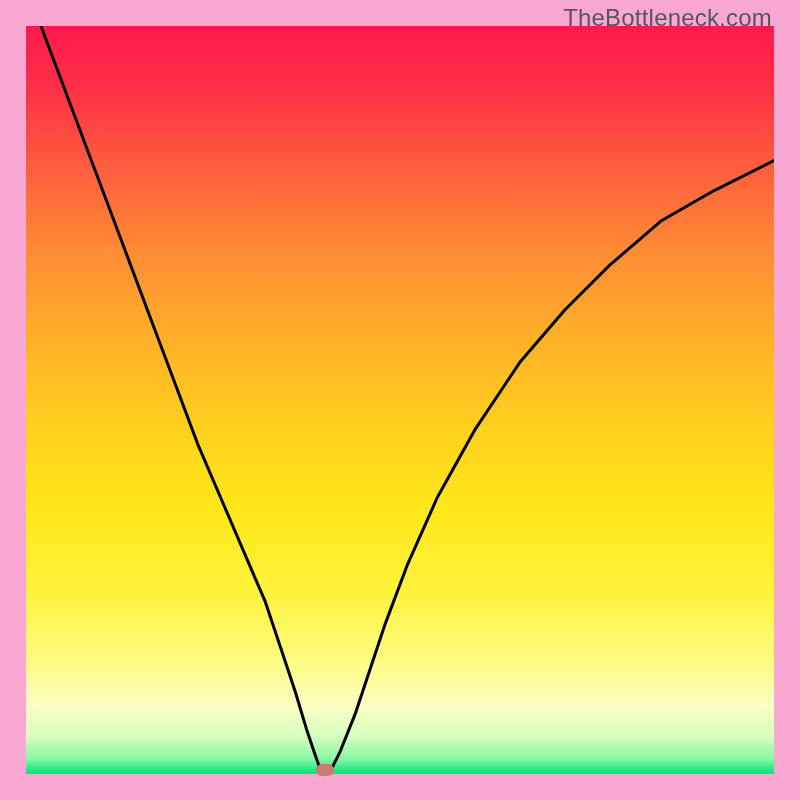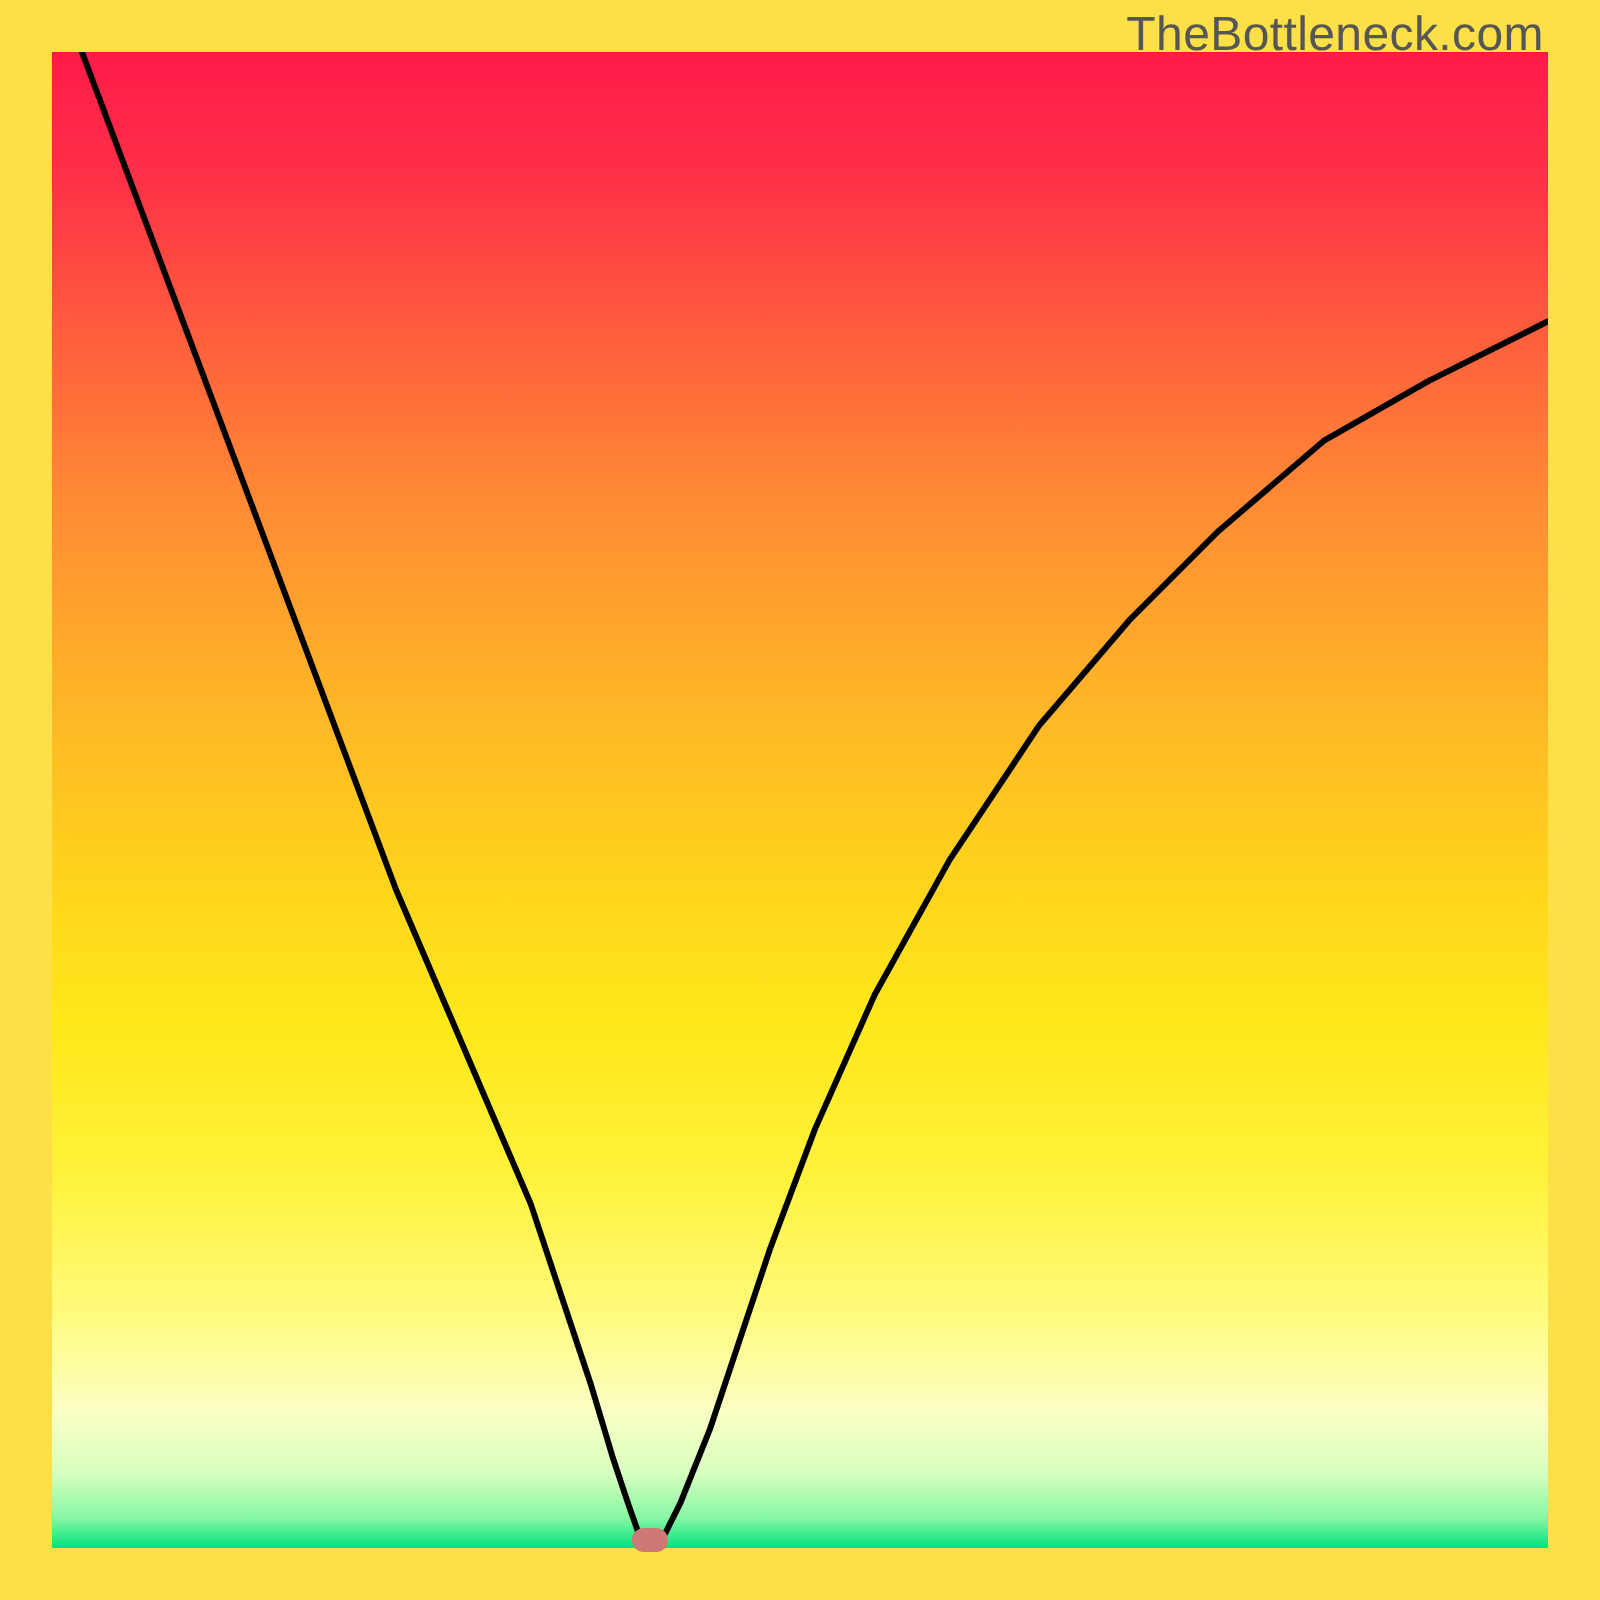--- a/index.html
+++ b/index.html
@@ -1,21 +1,21 @@
 <!DOCTYPE html>
 <html><head>
 <meta charset="utf-8">
 <style>
   * { margin: 0; padding: 0; box-sizing: border-box; }
   html, body { width: 800px; height: 800px; overflow: hidden; background: #000; }
   .frame {
     position: relative;
     width: 800px;
     height: 800px;
-    background: #fde047;
+    background: #f9a8d4;
   }
   .plot-area {
     position: absolute;
     left: 26px;
     top: 26px;
     width: 748px;
     height: 748px;
     background: linear-gradient(to bottom,
       #ff1a4a 0%,
       #ff2f47 8%,

